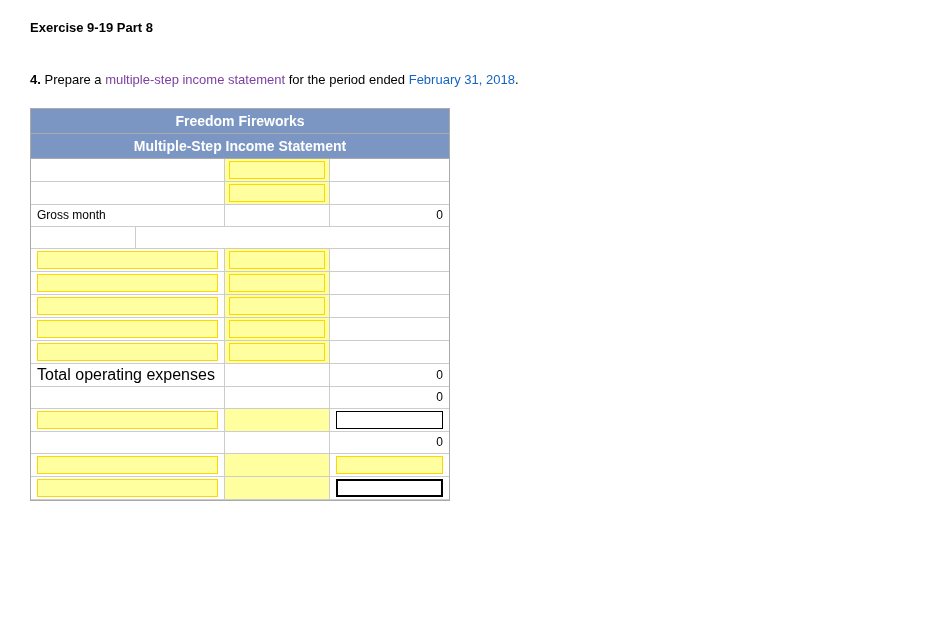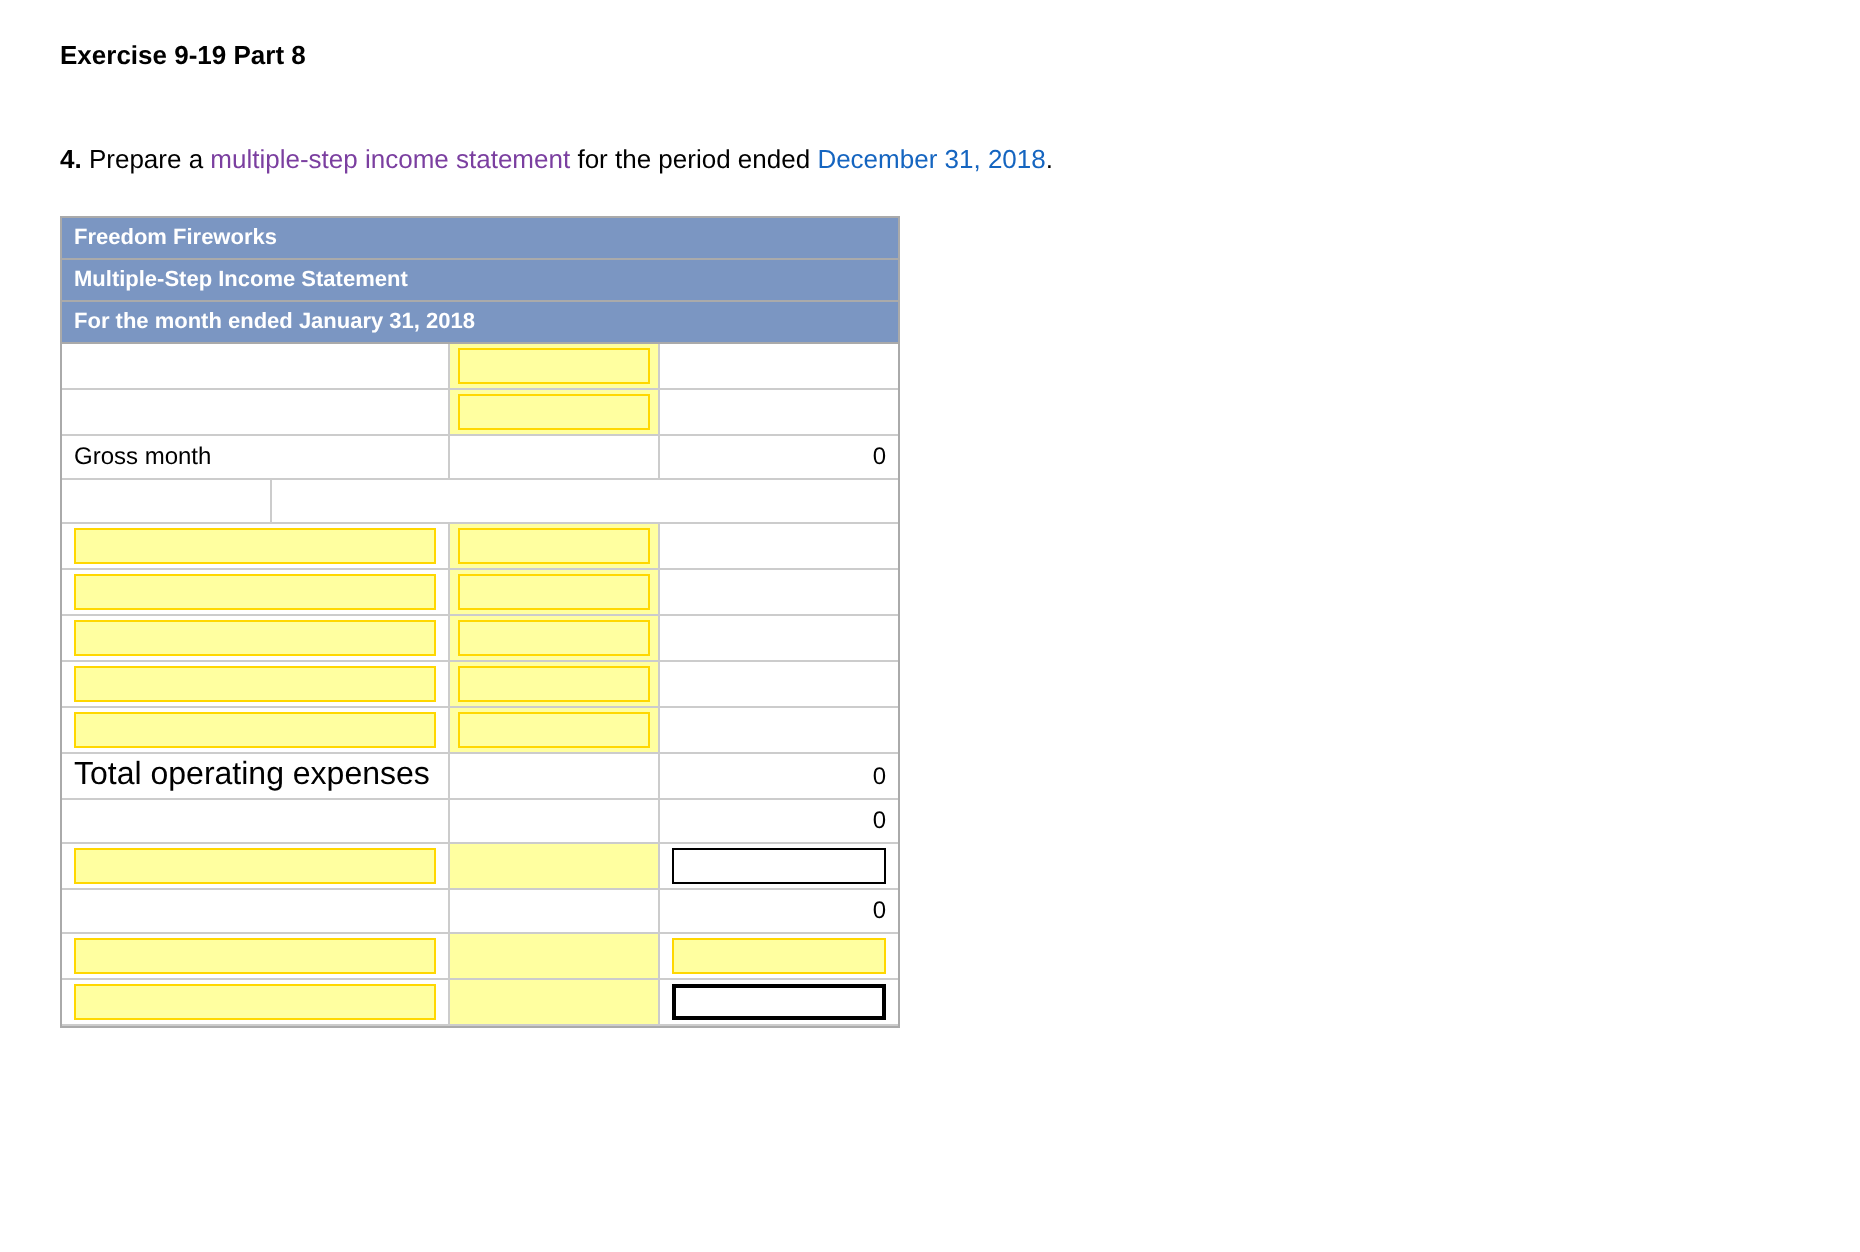--- a/index.html
+++ b/index.html
@@ -30,25 +30,25 @@
       color: #1565C0;
     }
 
     .statement-container {
       width: 420px;
       border: 1px solid #aaa;
     }
 
     .header-row {
       background-color: #7B96C2;
-      text-align: left;
+      text-align: center;
       padding: 4px 6px;
       font-weight: bold;
       color: #fff;
-      font-size: 11px;
+      font-size: 14px;
       border-bottom: 1px solid #aaa;
     }
 
     .table-body {
       width: 100%;
     }
 
     .stmt-row {
       display: flex;
       border-bottom: 1px solid #ccc;
@@ -131,29 +131,28 @@
 
 
 
 <div class="page-title">Exercise 9-19 Part 8</div>
 
 <br>
 
 
 <div class="instruction">
   <span class="num">4.</span>
-  <span> Prepare a <span class="highlight">multiple-step income statement</span> for the period ended <span class="date-highlight">December 31, 2018</span>.</span>
+  <span> Prepare a <span class="highlight">multiple-step income statement</span> for the period ended <span class="date-highlight">February 31, 2018</span>.</span>
 </div>
 
 
 <div class="statement-container">
 
   <div class="header-row">Freedom Fireworks</div>
   <div class="header-row">Multiple-Step Income Statement</div>
-  <div class="header-row">For the month ended January 31, 2018</div>
 
   <div class="table-body">
 
     <div class="stmt-row yellow-input">
       <div class="col-label"></div>
       <div class="col-mid">
         <input class="input-box" type="text" value="" style="">
       </div>
       <div class="col-right"></div>
     </div>

